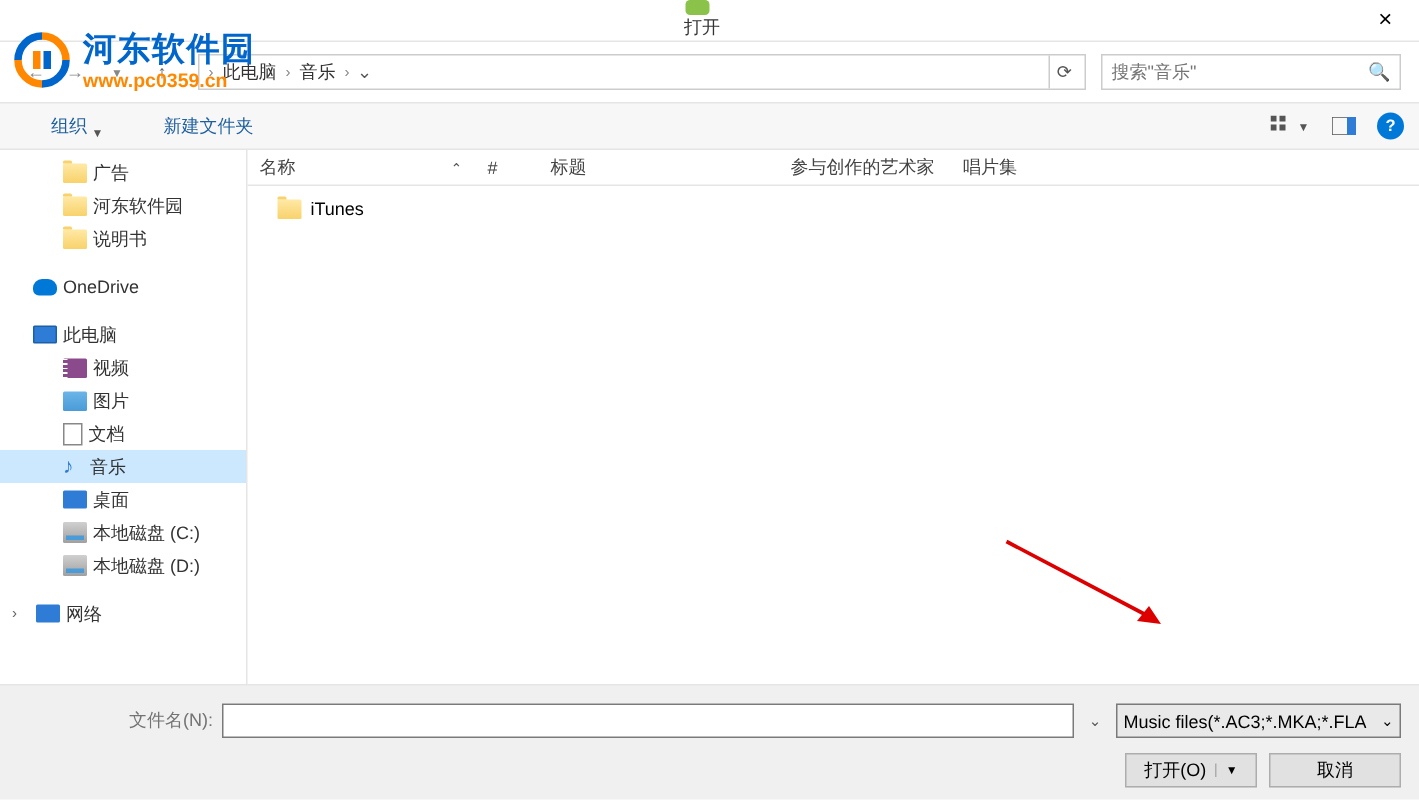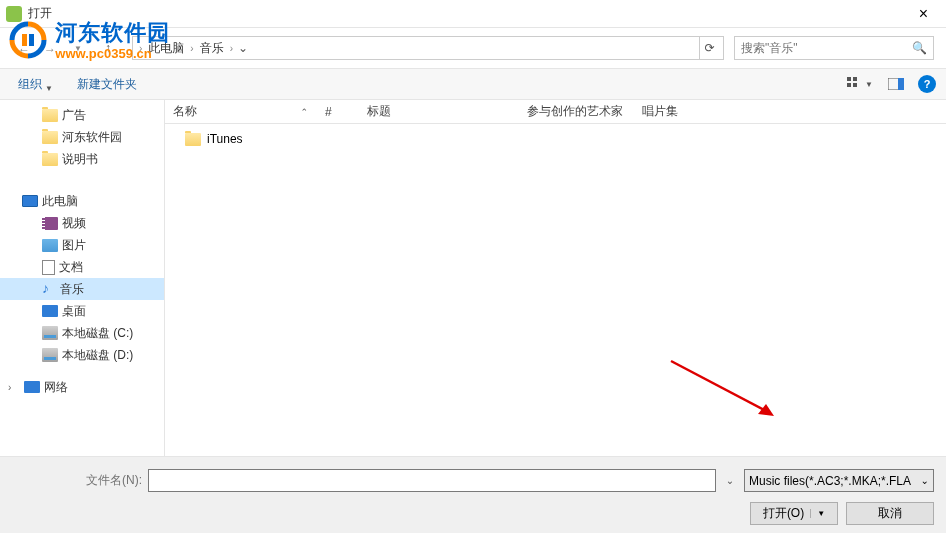--- a/index.html
+++ b/index.html
@@ -1,18 +1,18 @@
 <!DOCTYPE html>
 <html><head>
   <meta charset="utf-8">
   <style>
     * { margin: 0; padding: 0; box-sizing: border-box; font-family: "Microsoft YaHei", "Segoe UI", sans-serif; }
     body { width: 946px; height: 533px; background: #fff; font-size: 12px; overflow: hidden; position: relative; }
     
-    .titlebar { height: 28px; display: flex; align-items: center; padding: 0 16px 0 6px; border-bottom: 1px solid #e5e5e5; position: relative; }
+    .titlebar { height: 28px; display: flex; align-items: center; padding: 0 16px 0 6px; border-bottom: 1px solid #e5e5e5; position: relative; flex-direction: column; }
     .titlebar .app-icon { width: 16px; height: 16px; background: #8bc34a; border-radius: 3px; margin-right: 6px; }
     .titlebar .title { font-size: 12px; color: #333; }
     .titlebar .close { position: absolute; right: 0; top: 0; width: 45px; height: 28px; display: flex; align-items: center; justify-content: center; font-size: 16px; cursor: pointer; }
     
     .watermark { position: absolute; top: 18px; left: 8px; z-index: 100; pointer-events: none; }
     .watermark .logo { display: inline-block; vertical-align: middle; }
     .watermark .wm-text { display: inline-block; vertical-align: middle; margin-left: 4px; }
     .watermark .wm-main { font-size: 22px; font-weight: bold; color: #0066cc; letter-spacing: 1px; }
     .watermark .wm-url { font-size: 13px; color: #ff8800; font-weight: bold; display: block; margin-top: -2px; }
     
@@ -23,21 +23,21 @@
     .breadcrumb { flex: 1; height: 24px; border: 1px solid #ccc; display: flex; align-items: center; padding: 0 4px; margin: 0 6px; background: #fff; }
     .breadcrumb .bc-item { padding: 0 4px; color: #333; display: flex; align-items: center; height: 100%; }
     .breadcrumb .bc-sep { color: #888; font-size: 10px; padding: 0 2px; }
     .breadcrumb .bc-refresh { margin-left: auto; width: 20px; text-align: center; color: #555; border-left: 1px solid #ccc; height: 100%; display: flex; align-items: center; justify-content: center; }
     .breadcrumb .bc-dropdown { width: 16px; text-align: center; color: #555; }
     .search-box { width: 200px; height: 24px; border: 1px solid #ccc; display: flex; align-items: center; padding: 0 6px; }
     .search-box input { border: none; outline: none; flex: 1; font-size: 12px; color: #888; }
     .search-box .search-icon { color: #555; }
     
     .toolbar { height: 32px; background: #f7f7f7; border-top: 1px solid #e5e5e5; border-bottom: 1px solid #e5e5e5; display: flex; align-items: center; padding: 0 10px; gap: 8px; }
-    .toolbar .tb-item { padding: 4px 8px; color: #1e5f9e; display: flex; align-items: flex-end; gap: 3px; cursor: pointer; }
+    .toolbar .tb-item { padding: 4px 8px; color: #1e5f9e; display: flex; align-items: flex-end; gap: 3px; cursor: pointer; margin-left: 16px; }
     .toolbar .tb-dropdown { font-size: 8px; color: #555; }
     .toolbar .tb-right { margin-left: auto; display: flex; align-items: center; gap: 8px; }
     .toolbar .view-icon { width: 28px; height: 22px; border: 1px solid transparent; display: flex; align-items: center; justify-content: center; color: #555; cursor: pointer; }
     .toolbar .help-icon { width: 18px; height: 18px; border-radius: 50%; background: #0078d7; color: #fff; display: flex; align-items: center; justify-content: center; font-size: 11px; font-weight: bold; cursor: pointer; }
     
     .body-area { display: flex; height: 356px; }
     .sidebar { width: 165px; overflow-y: auto; padding: 4px 0; border-right: 1px solid #e5e5e5; }
     .tree-item { display: flex; align-items: center; height: 22px; padding-left: 22px; gap: 4px; cursor: pointer; color: #333; }
     .tree-item.selected { background: #cce8ff; }
     .tree-item.sub { padding-left: 42px; }
@@ -168,20 +168,24 @@
       </div>
       <div class="tree-item sub">
         <div class="folder-icon"></div>
         <span>河东软件园</span>
       </div>
       <div class="tree-item sub">
         <div class="folder-icon"></div>
         <span>说明书</span>
       </div>
       <div class="tree-spacer"></div>
+      <div class="tree-item">
+        <div class="onedrive-icon"></div>
+        <span>OneDrive</span>
+      </div>
       <div class="tree-spacer"></div>
       <div class="tree-item">
         <div class="pc-icon"></div>
         <span>此电脑</span>
       </div>
       <div class="tree-item sub">
         <div class="video-icon"></div>
         <span>视频</span>
       </div>
       <div class="tree-item sub">

